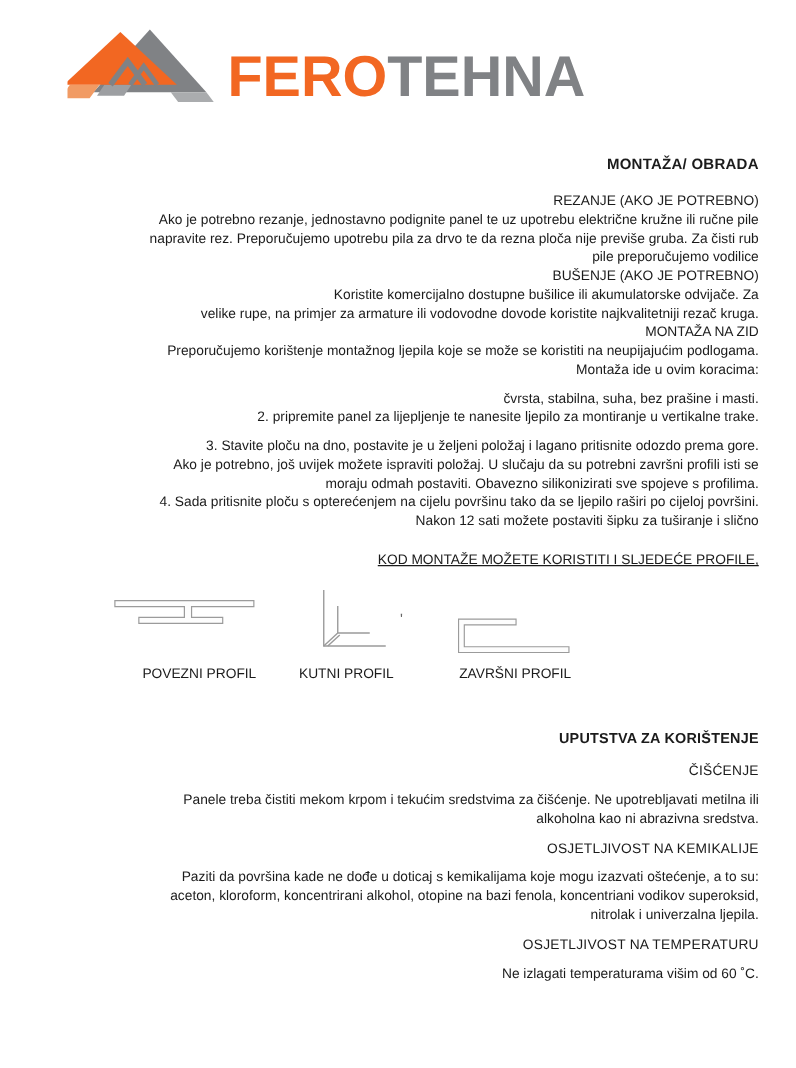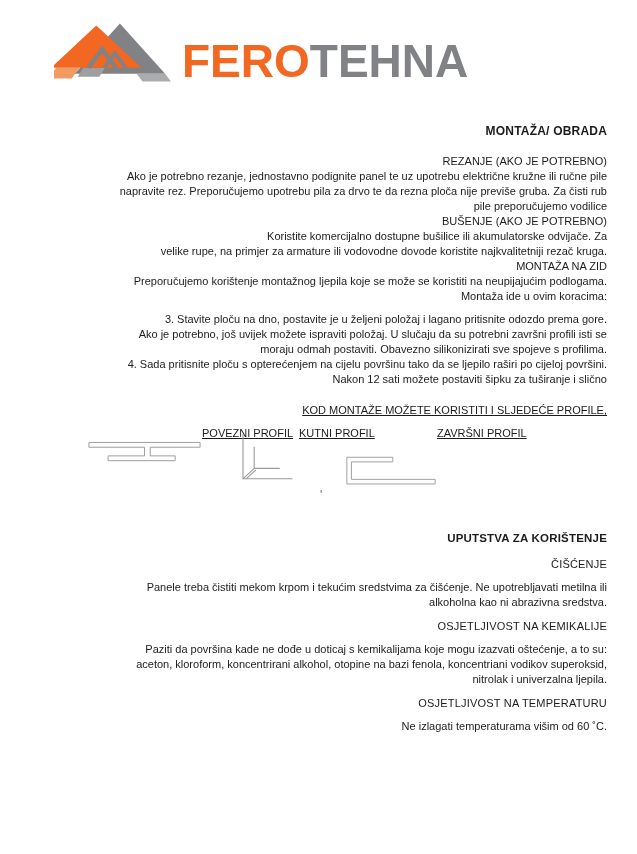--- a/index.html
+++ b/index.html
@@ -17,21 +17,21 @@
   
   .content{padding-left:75px;padding-right:30px;text-align:right;}
   .doc-title{font-weight:bold;font-size:12px;margin-top:26px;letter-spacing:.2px;}
   .line{font-size:11px;line-height:15px;white-space:nowrap;}
   .block1{margin-top:16px;}
   .block2{margin-top:8px;}
   .block3{margin-top:8px;}
   .profiles-heading{margin-top:16px;font-size:11px;line-height:15px;white-space:nowrap;text-decoration:underline;}
   
   .figures{display:flex;margin-top:8px;}
-  .fig{display:flex;flex-direction:row;text-decoration:underline;}
+  .fig{display:flex;flex-direction:column;}
   .fig1{width:130px;}
   .fig2{width:90px;margin-left:20px;}
   .fig3{width:120px;margin-left:22px;}
   .fig-draw{height:68px;position:relative;}
   .fig-label{font-size:11px;line-height:15px;white-space:nowrap;}
   .profile-svg{stroke:#9b9b9b;fill:#fdfdfd;stroke-width:1;}
   .profile-stroke{stroke:#9b9b9b;fill:none;stroke-width:1.4;}
   .stray-mark{position:absolute;left:320px;top:488px;font-size:12px;color:#666;}
   
   .usage-heading{font-weight:bold;font-size:11.5px;margin-top:38px;letter-spacing:.2px;white-space:nowrap;}
@@ -76,20 +76,22 @@
       <div class="line">pile preporučujemo vodilice</div>
       <div class="line">BUŠENJE (AKO JE POTREBNO)</div>
       <div class="line">Koristite komercijalno dostupne bušilice ili akumulatorske odvijače. Za</div>
       <div class="line">velike rupe, na primjer za armature ili vodovodne dovode koristite najkvalitetniji rezač kruga.</div>
       <div class="line">MONTAŽA NA ZID</div>
       <div class="line">Preporučujemo korištenje montažnog ljepila koje se može se koristiti na neupijajućim podlogama.</div>
       <div class="line">Montaža ide u ovim koracima:</div>
     </div>
 
     <div class="block2">
+      <div class="line">čvrsta, stabilna, suha, bez prašine i masti.</div>
+      <div class="line">2. pripremite panel za lijepljenje te nanesite ljepilo za montiranje u vertikalne trake.</div>
     </div>
 
     <div class="block3">
       <div class="line">3. Stavite ploču na dno, postavite je u željeni položaj i lagano pritisnite odozdo prema gore.</div>
       <div class="line">Ako je potrebno, još uvijek možete ispraviti položaj. U slučaju da su potrebni završni profili isti se</div>
       <div class="line">moraju odmah postaviti. Obavezno silikonizirati sve spojeve s profilima.</div>
       <div class="line">4. Sada pritisnite ploču s opterećenjem na cijelu površinu tako da se ljepilo raširi po cijeloj površini.</div>
       <div class="line">Nakon 12 sati možete postaviti šipku za tuširanje i slično</div>
     </div>
 

